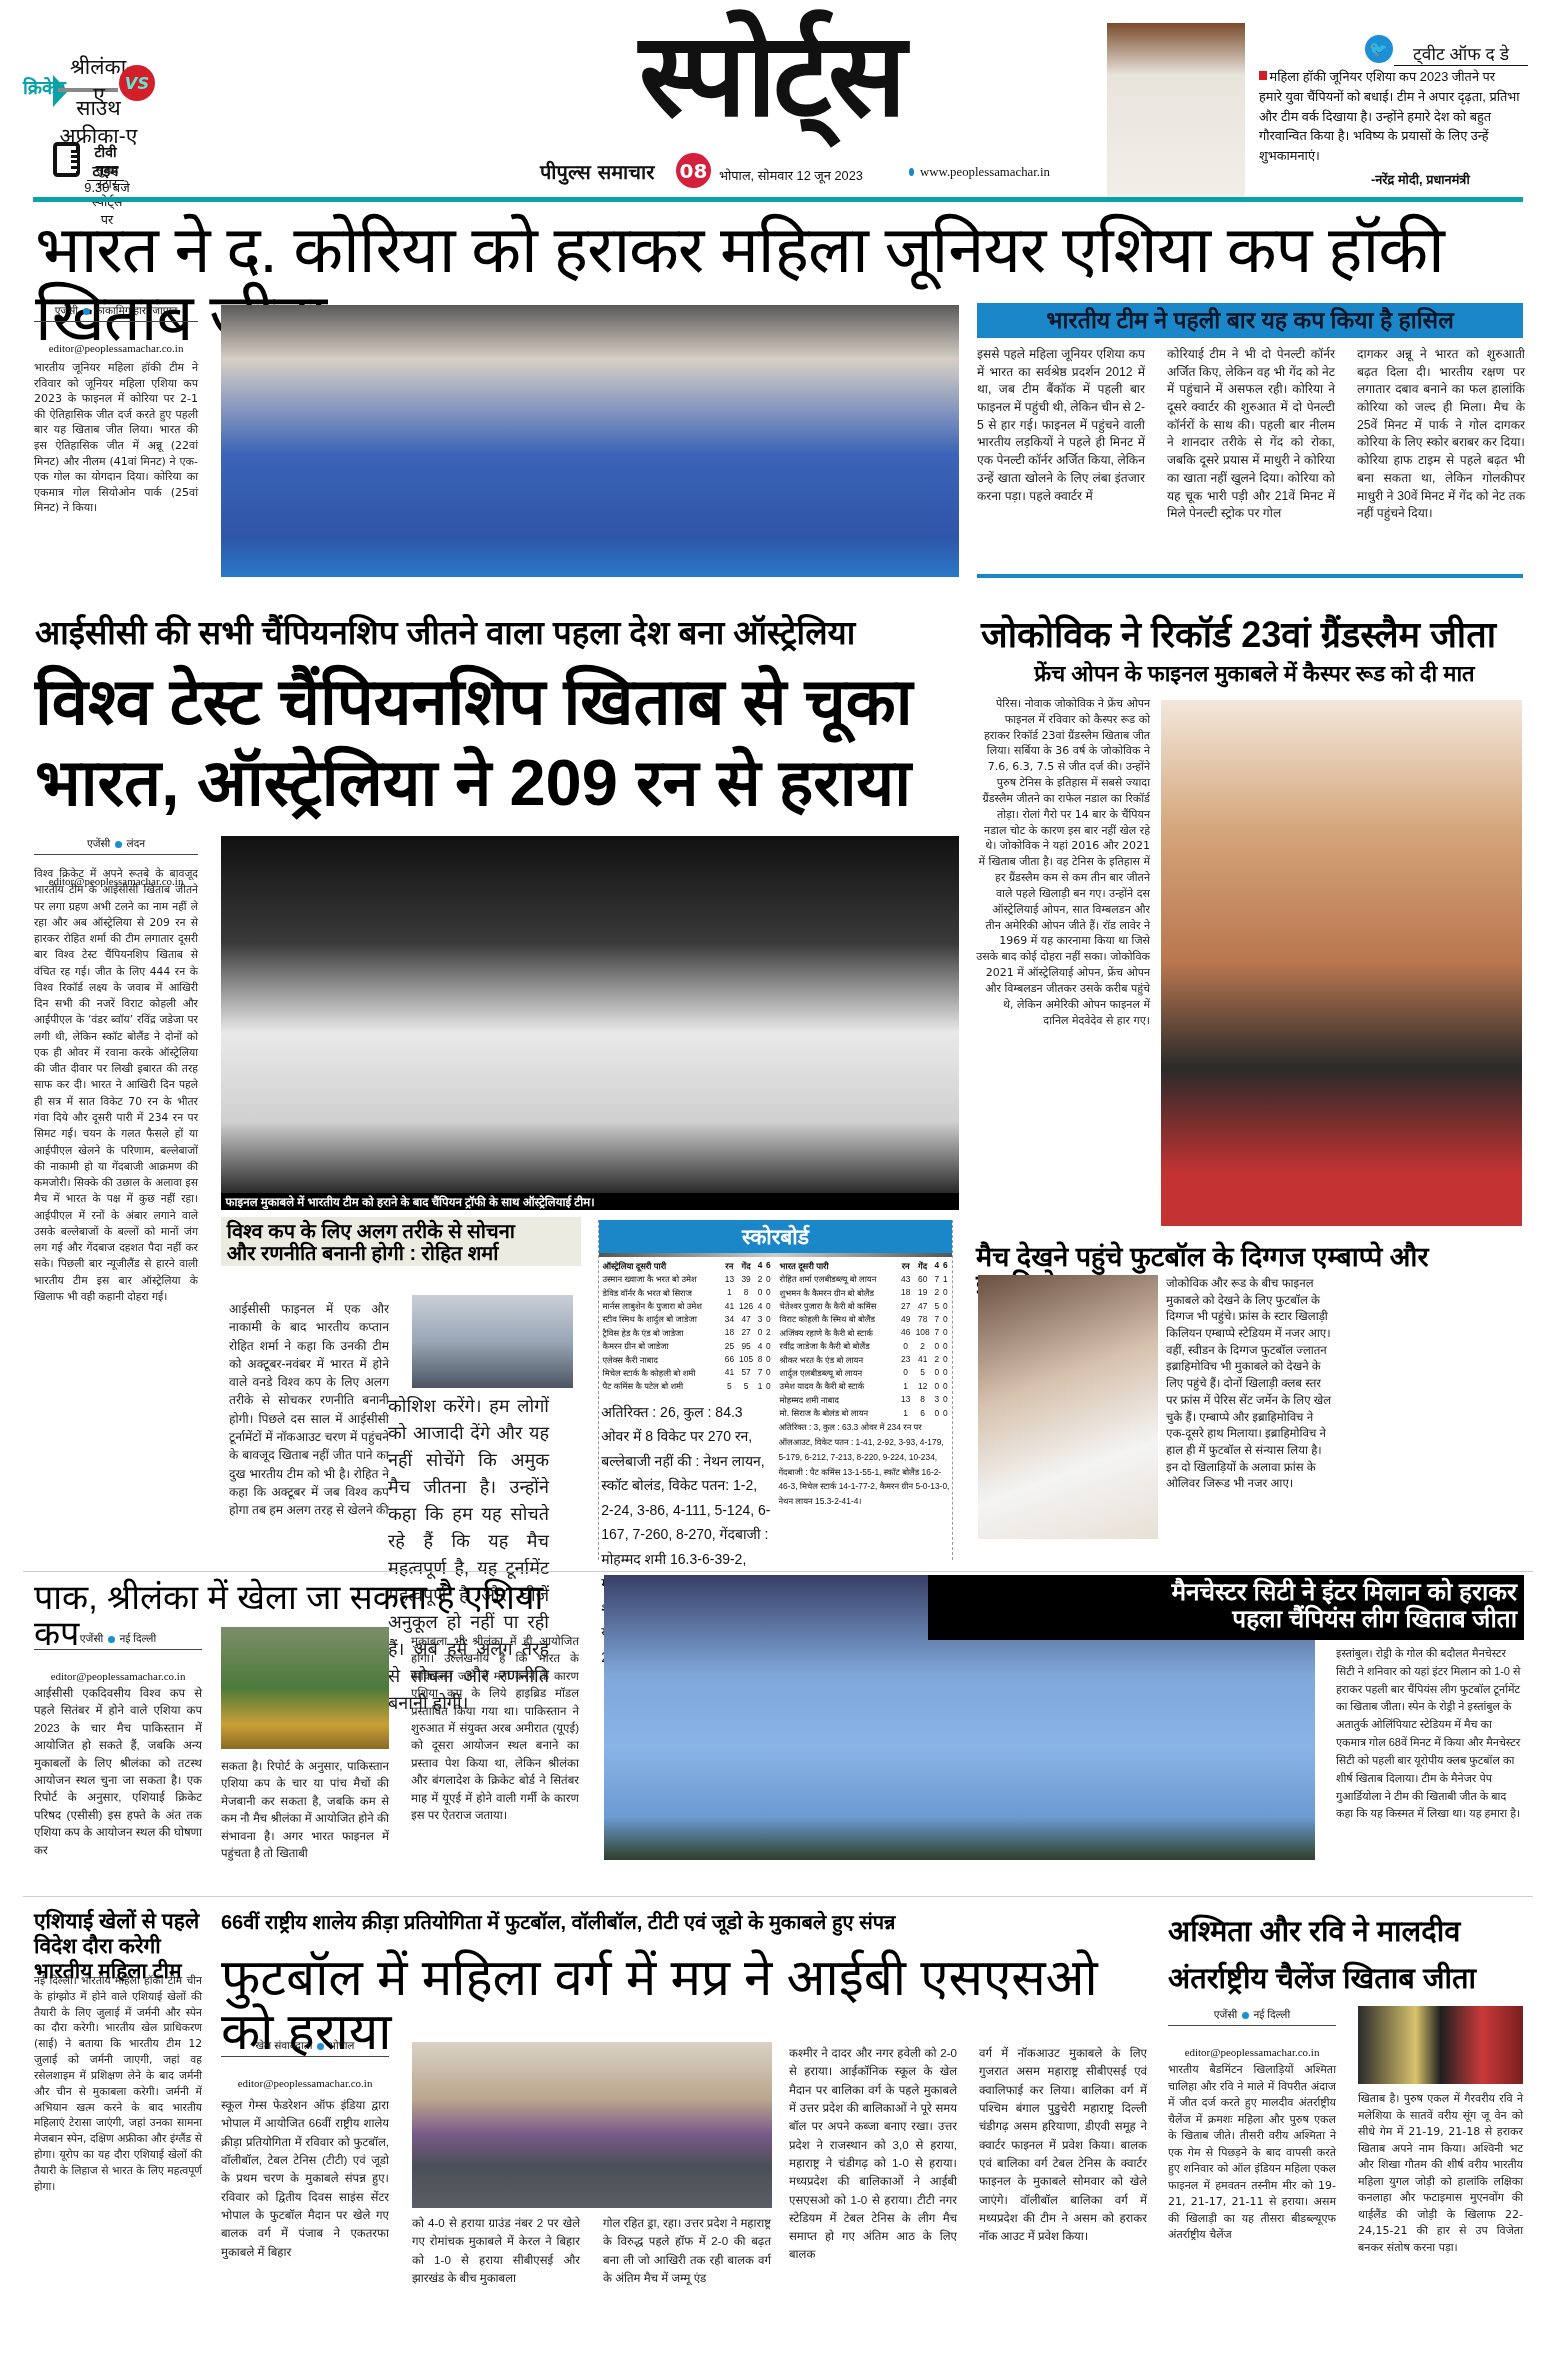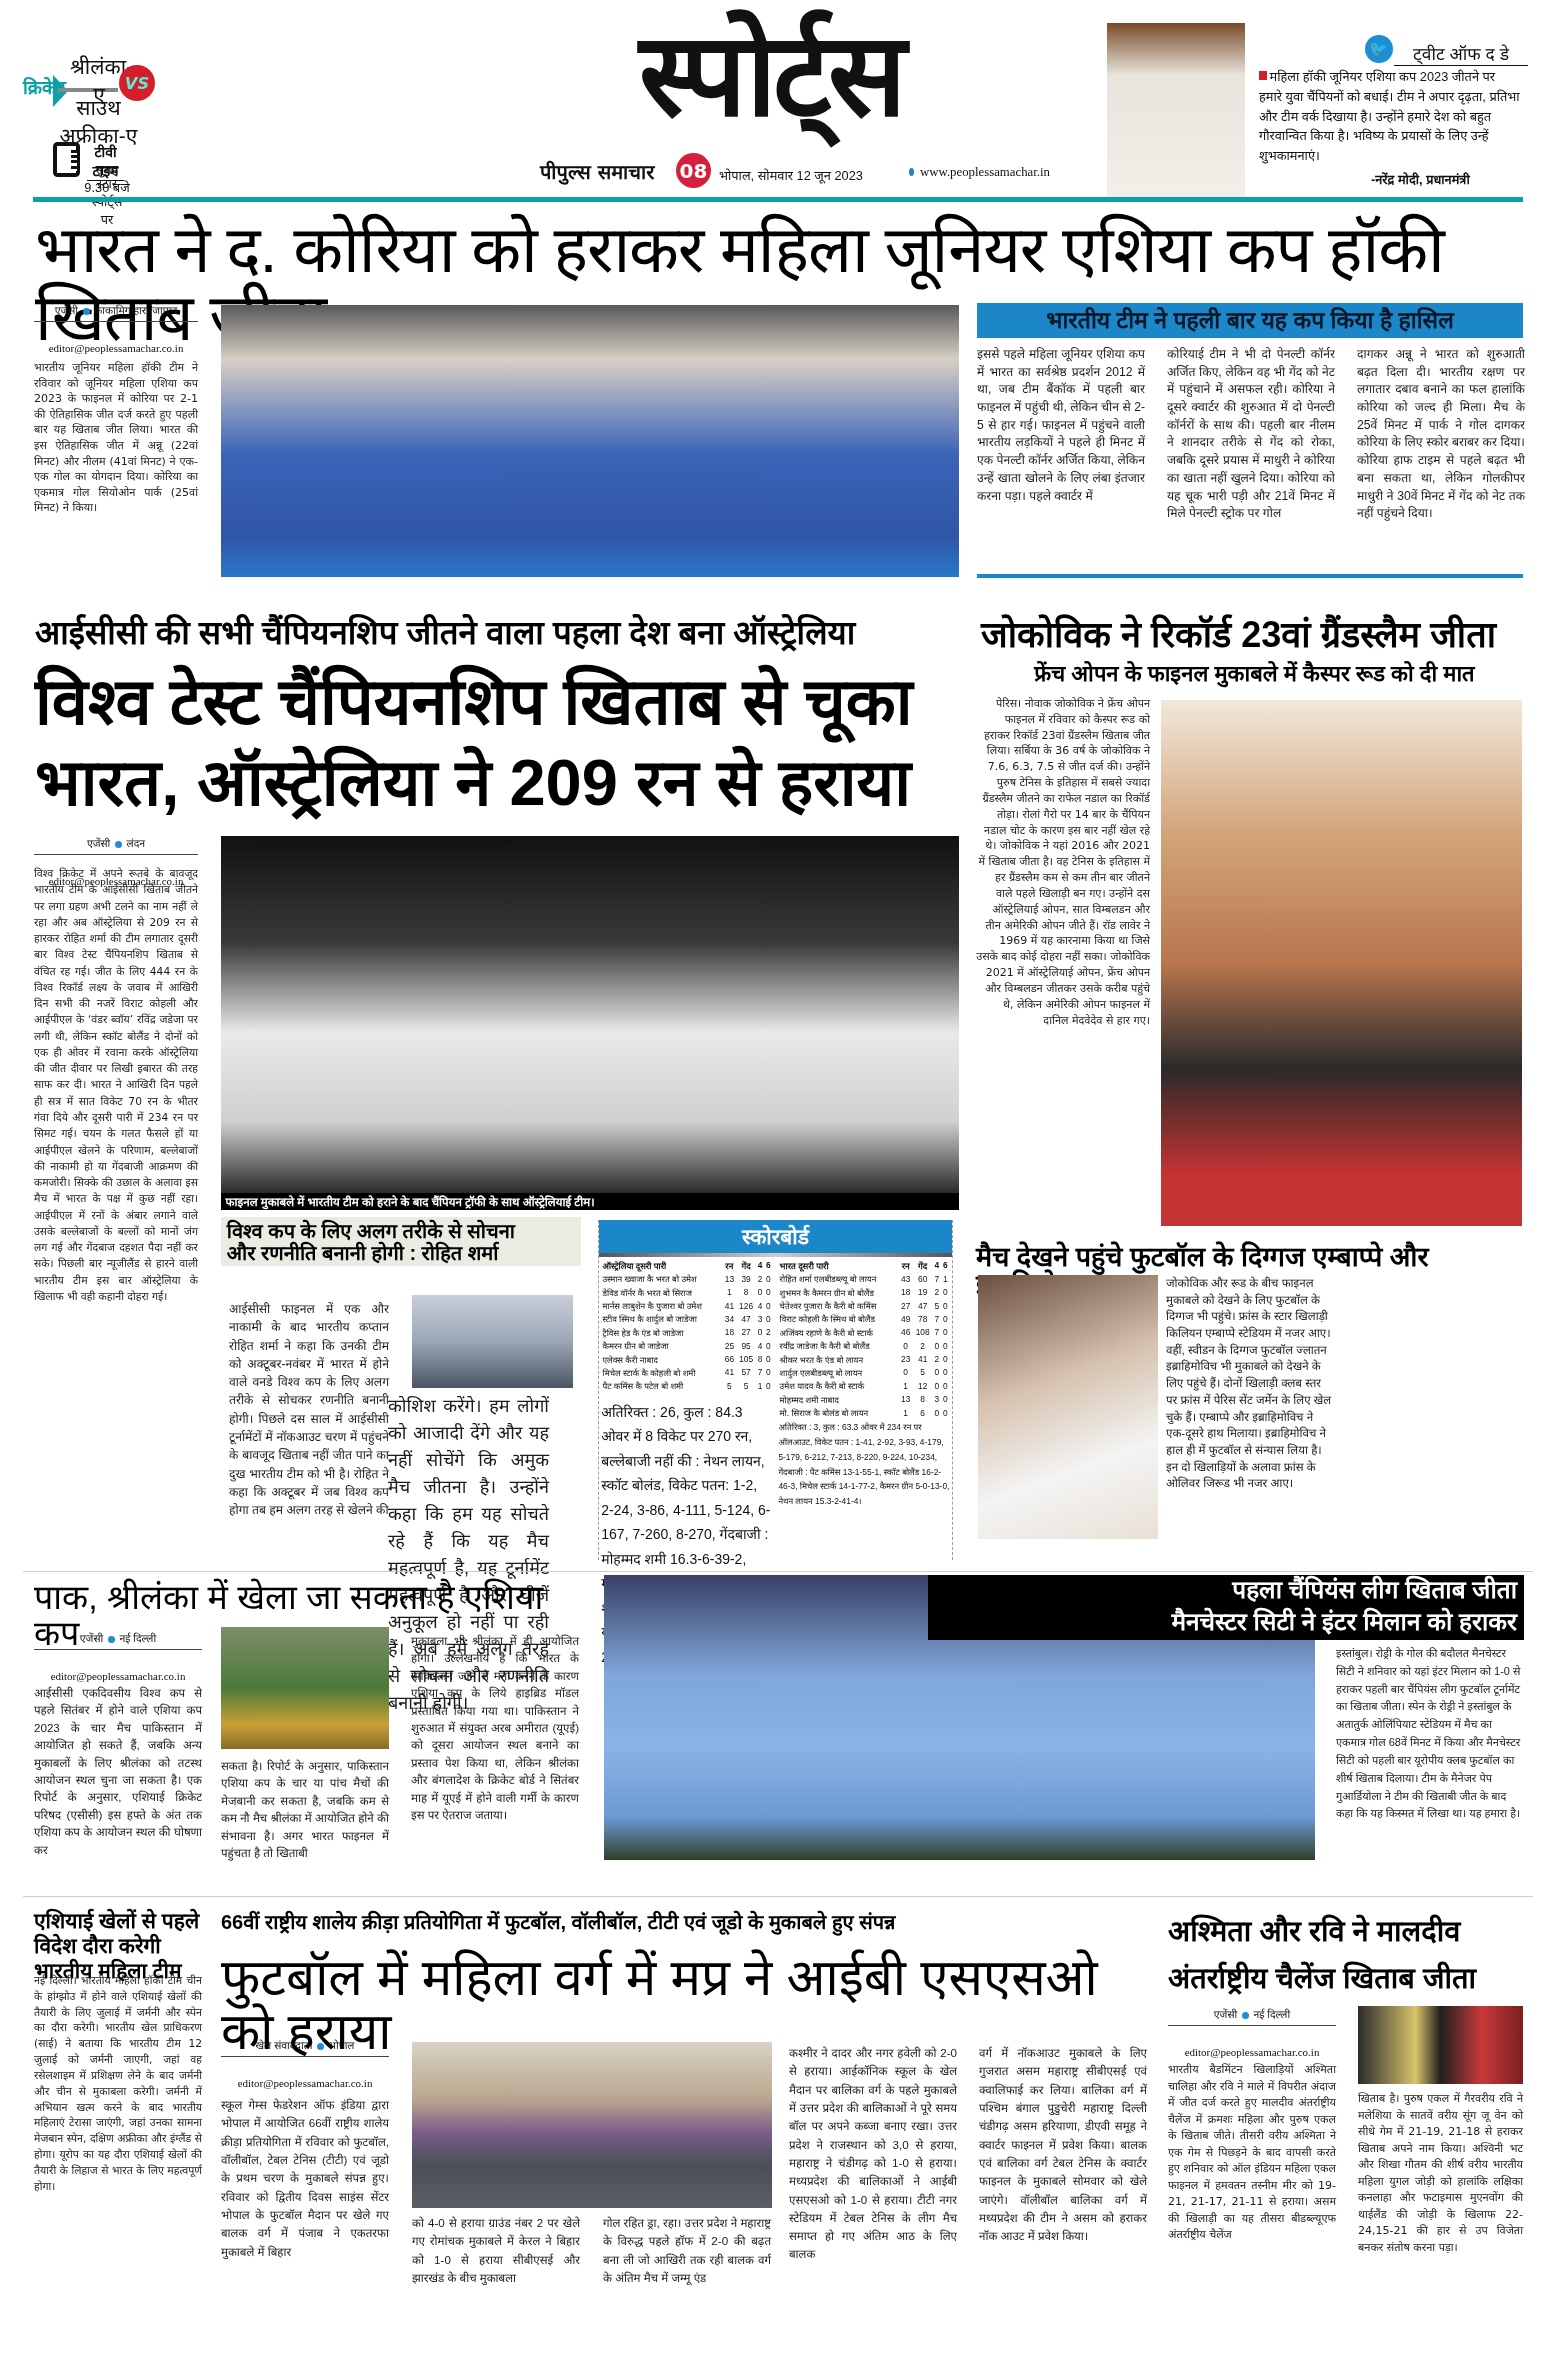--- a/index.html
+++ b/index.html
@@ -290,22 +290,22 @@
   </div>
   <p class="abs cond body-text" style="left:34px;top:1684px;width:168px;font-size:11.6px;line-height:1.5">आईसीसी एकदिवसीय विश्व कप से पहले सितंबर में होने वाले एशिया कप 2023 के चार मैच पाकिस्तान में आयोजित हो सकते हैं, जबकि अन्य मुकाबलों के लिए श्रीलंका को तटस्थ आयोजन स्थल चुना जा सकता है। एक रिपोर्ट के अनुसार, एशियाई क्रिकेट परिषद (एसीसी) इस हफ्ते के अंत तक एशिया कप के आयोजन स्थल की घोषणा कर</p>
   <div class="photo" style="left:221px;top:1627px;width:168px;height:122px;background:linear-gradient(180deg,#7d8d6a 0%,#4c7a3a 50%,#c99f35 80%,#8b6b25 100%)"></div>
   <p class="abs cond body-text" style="left:221px;top:1757px;width:168px;font-size:11.6px;line-height:1.5">सकता है। रिपोर्ट के अनुसार, पाकिस्तान एशिया कप के चार या पांच मैचों की मेजबानी कर सकता है, जबकि कम से कम नौ मैच श्रीलंका में आयोजित होने की संभावना है। अगर भारत फाइनल में पहुंचता है तो खिताबी</p>
   <p class="abs cond body-text" style="left:411px;top:1632px;width:168px;font-size:11.6px;line-height:1.5">मुकाबला भी श्रीलंका में ही आयोजित होगा। उल्लेखनीय है कि भारत के पाकिस्तान जाने से मना करने के कारण एशिया कप के लिये हाइब्रिड मॉडल प्रस्तावित किया गया था। पाकिस्तान ने शुरुआत में संयुक्त अरब अमीरात (यूएई) को दूसरा आयोजन स्थल बनाने का प्रस्ताव पेश किया था, लेकिन श्रीलंका और बंगलादेश के क्रिकेट बोर्ड ने सितंबर माह में यूएई में होने वाली गर्मी के कारण इस पर ऐतराज जताया।</p>
 </section>
 
 <section>
   <div class="photo" style="left:604px;top:1575px;width:711px;height:285px;background:linear-gradient(180deg,#3a3f66 0%,#7fa7d9 35%,#8ab4e6 60%,#6c9ad2 85%,#2e3f2a 100%)"></div>
   <div class="abs" style="left:928px;top:1575px;width:596px;height:65px;background:#000">
+    <div class="hl cond" style="color:#fff;font-size:24.4px;text-align:right;padding:3.5px 7px 0">मैनचेस्टर सिटी ने इंटर मिलान को हराकर</div>
     <div class="hl cond" style="color:#fff;font-size:24.4px;text-align:right;padding:2.3px 7px">पहला चैंपियंस लीग खिताब जीता</div>
-    <div class="hl cond" style="color:#fff;font-size:24.4px;text-align:right;padding:3.5px 7px 0">मैनचेस्टर सिटी ने इंटर मिलान को हराकर</div>
     </div>
   <p class="abs cond body-text" style="left:1336px;top:1645px;width:187px;font-size:11px;line-height:1.62;text-align:left">इस्तांबुल। रोड्री के गोल की बदौलत मैनचेस्टर सिटी ने शनिवार को यहां इंटर मिलान को 1-0 से हराकर पहली बार चैंपियंस लीग फुटबॉल टूर्नामेंट का खिताब जीता। स्पेन के रोड्री ने इस्तांबुल के अतातुर्क ओलिंपियाट स्टेडियम में मैच का एकमात्र गोल 68वें मिनट में किया और मैनचेस्टर सिटी को पहली बार यूरोपीय क्लब फुटबॉल का शीर्ष खिताब दिलाया। टीम के मैनेजर पेप गुआर्डियोला ने टीम की खिताबी जीत के बाद कहा कि यह किस्मत में लिखा था। यह हमारा है।</p>
 </section>
 
 <div class="rule" style="left:23px;top:1896px;width:1510px;height:1.2px;background:#ccc"></div>
 
 <section>
   <h3 class="abs hl cond" style="left:34px;top:1908px;width:174px;font-size:21px;line-height:1.2">एशियाई खेलों से पहले विदेश दौरा करेगी भारतीय महिला टीम</h3>
   <p class="abs body-text" style="left:34px;top:1973px;width:168px;font-size:10.7px;line-height:1.48">नई दिल्ली। भारतीय महिला हॉकी टीम चीन के हांग्झोउ में होने वाले एशियाई खेलों की तैयारी के लिए जुलाई में जर्मनी और स्पेन का दौरा करेगी। भारतीय खेल प्राधिकरण (साई) ने बताया कि भारतीय टीम 12 जुलाई को जर्मनी जाएगी, जहां वह रसेलशाइम में प्रशिक्षण लेने के बाद जर्मनी और चीन से मुकाबला करेगी। जर्मनी में अभियान खत्म करने के बाद भारतीय महिलाएं टेरासा जाएंगी, जहां उनका सामना मेजबान स्पेन, दक्षिण अफ्रीका और इंग्लैंड से होगा। यूरोप का यह दौरा एशियाई खेलों की तैयारी के लिहाज से भारत के लिए महत्वपूर्ण होगा।</p>
 </section>

